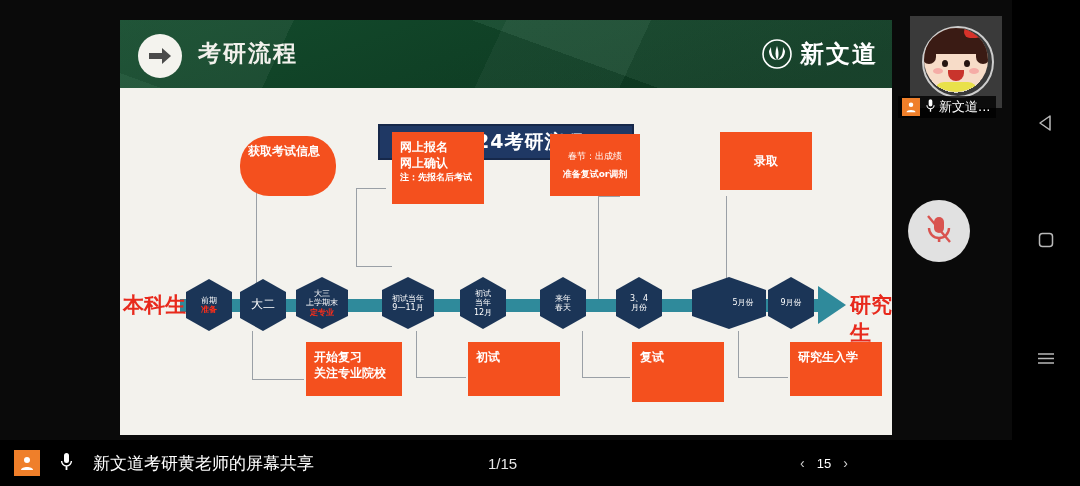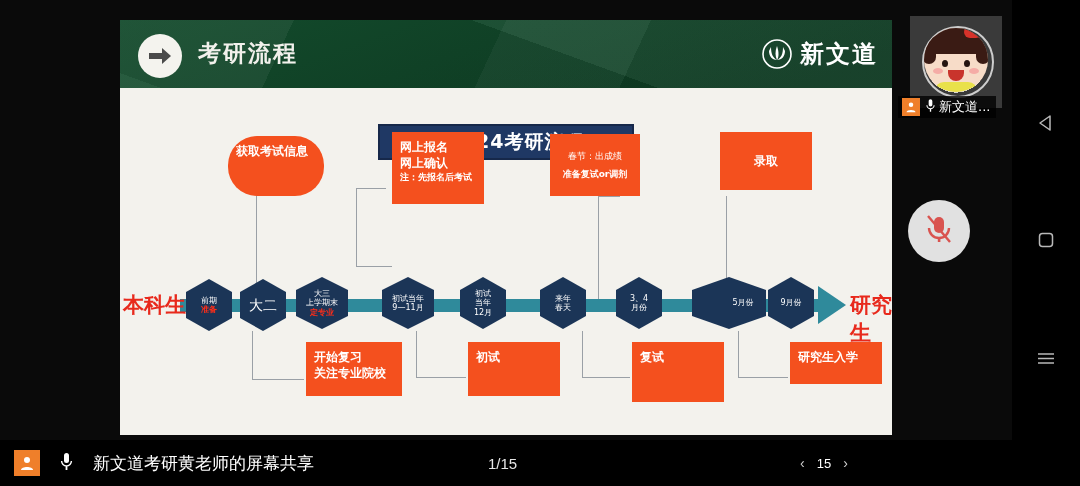--- a/index.html
+++ b/index.html
@@ -152,21 +152,21 @@
         <div class="conn" style="left:462px;top:289px;width:48px;height:1px;border-top-width:1px;"></div>
 
         <div class="conn" style="left:618px;top:243px;width:1px;height:46px;border-left-width:1px;"></div>
         <div class="conn" style="left:618px;top:289px;width:50px;height:1px;border-top-width:1px;"></div>
 
         <div class="conn" style="left:478px;top:108px;width:1px;height:104px;border-left-width:1px;"></div>
         <div class="conn" style="left:478px;top:108px;width:22px;height:1px;border-top-width:1px;"></div>
 
         <div class="conn" style="left:606px;top:108px;width:1px;height:104px;border-left-width:1px;"></div>
 
-        <div class="box" style="left:108px;top:48px;width:96px;height:60px;border-radius:29px;">
+        <div class="box" style="left:120px;top:48px;width:96px;height:60px;border-radius:29px;">
           <div class="l">获取考试信息</div>
         </div>
 
         <div class="box" style="left:272px;top:44px;width:92px;height:72px;">
           <div class="l">网上报名</div>
           <div class="l">网上确认</div>
           <div class="small">注：先报名后考试</div>
         </div>
 
         <div class="box center" style="left:430px;top:46px;width:90px;height:62px;">
@@ -181,21 +181,21 @@
         <div class="axis"></div>
         <div class="axis-arrow"></div>
         <div class="endcap left">本科生</div>
         <div class="endcap right">研究生</div>
 
         <div class="hex" style="left:66px;top:191px;">
           <span class="l">前期</span>
           <span class="l hl">准备</span>
         </div>
         <div class="hex" style="left:120px;top:191px;">
-          <span class="l" style="font-size:14px;">大二</span>
+          <span class="l" style="font-size:12px;font-family:Liberation Mono, monospace;">大二</span>
         </div>
         <div class="hex wide" style="left:176px;top:189px;">
           <span class="l">大三</span>
           <span class="l">上学期末</span>
           <span class="l hl">定专业</span>
         </div>
         <div class="hex wide" style="left:262px;top:189px;">
           <span class="l">初试当年</span>
           <span class="l">9—11月</span>
         </div>
@@ -222,21 +222,21 @@
         <div class="box" style="left:186px;top:254px;width:96px;height:54px;">
           <div class="l">开始复习</div>
           <div class="l">关注专业院校</div>
         </div>
         <div class="box" style="left:348px;top:254px;width:92px;height:54px;">
           <div class="l">初试</div>
         </div>
         <div class="box" style="left:512px;top:254px;width:92px;height:60px;">
           <div class="l">复试</div>
         </div>
-        <div class="box" style="left:670px;top:254px;width:92px;height:42px;">
+        <div class="box" style="left:670px;top:254px;width:92px;height:54px;">
           <div class="l">研究生入学</div>
         </div>
 
       </div>
     </div>
 
     <div class="bb-bg"></div>
     <div class="bottombar">
       <div class="bb-left">
         <span class="bb-chip">

